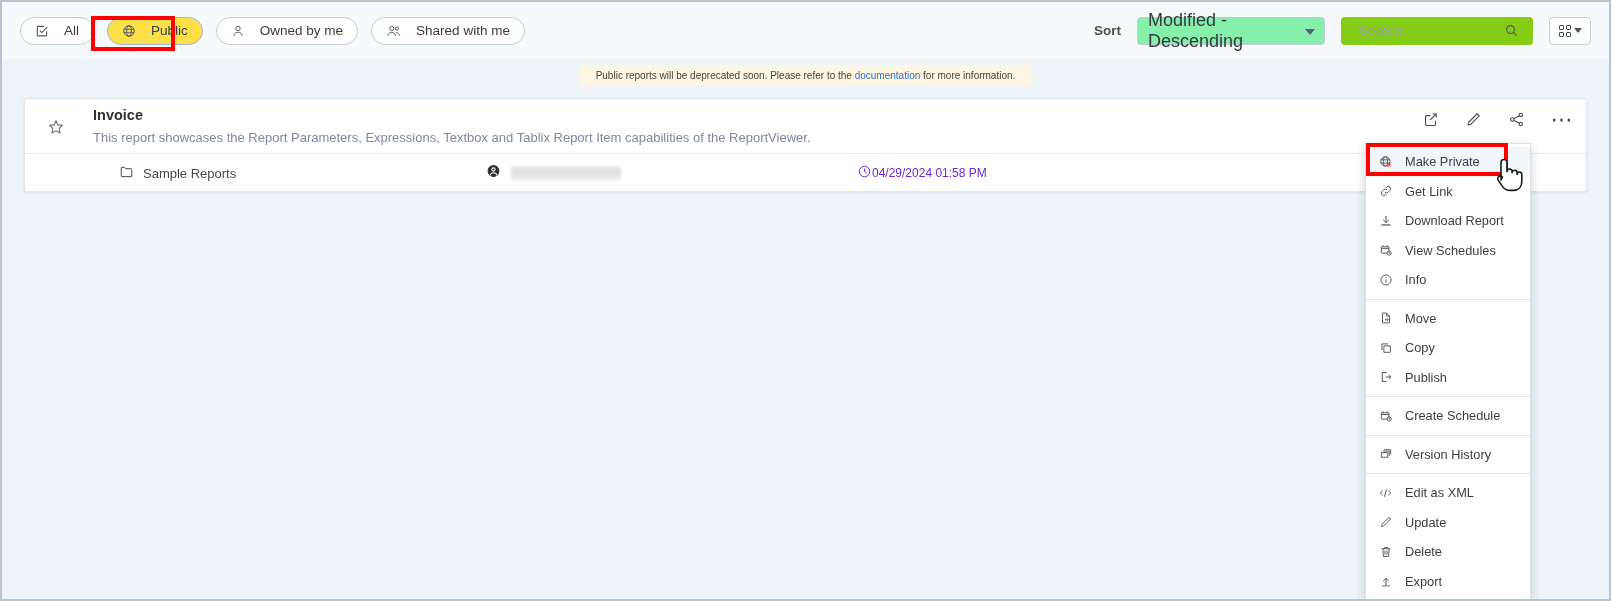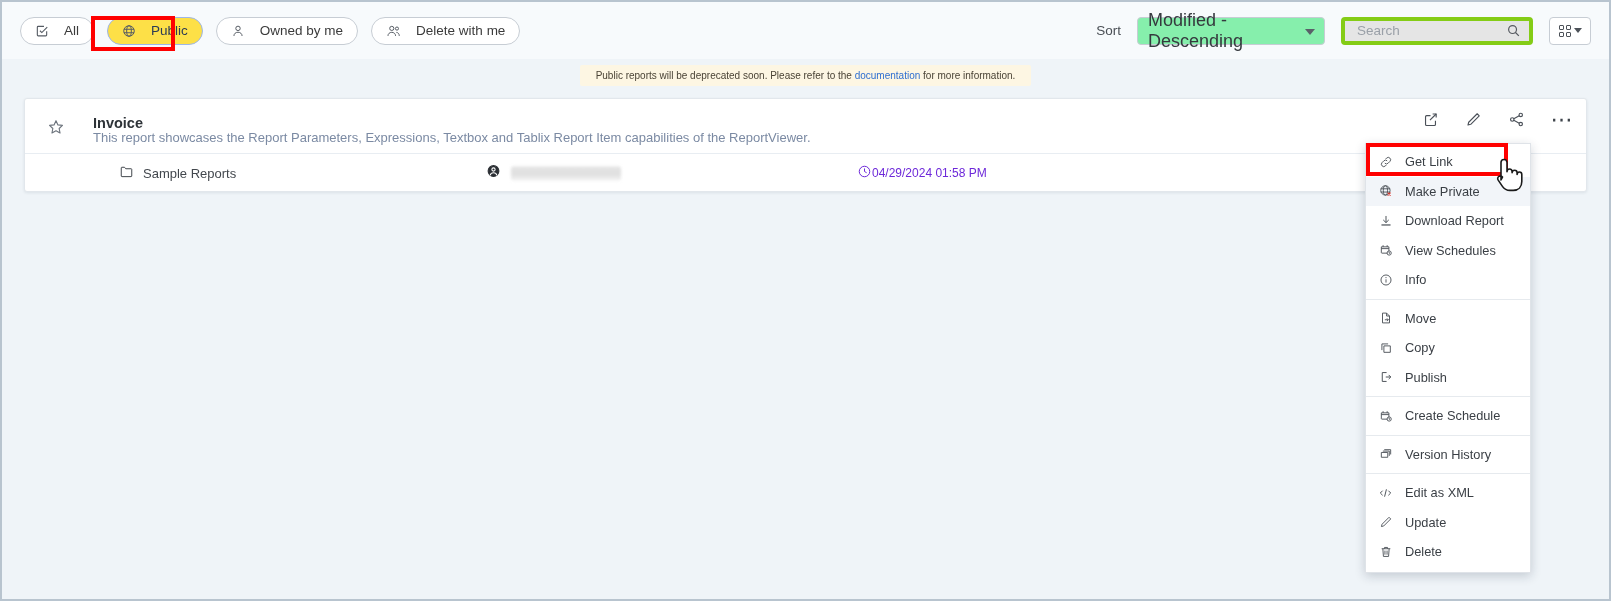--- a/index.html
+++ b/index.html
@@ -56,21 +56,21 @@
     color: #2d3c55;
   }
   .pill .glyph { display: inline-flex; align-items: center; color: #555b63; }
 
   .toolbar-right {
     margin-left: auto;
     display: flex;
     align-items: center;
     gap: 16px;
   }
-  .sort-label { font-size: 13.5px; color: #4a4f55; }
+  .sort-label { font-size: 13.5px; color: #4a4f55; font-weight: bold; }
   .select-box {
     position: relative;
     width: 188px;
     height: 28px;
     border: 1px solid #c7cdd4;
     border-radius: 4px;
     background: #86efac;
     display: flex;
     align-items: center;
     padding: 0 10px;
@@ -83,23 +83,23 @@
     margin-top: -2px;
     width: 0; height: 0;
     border-left: 5px solid transparent;
     border-right: 5px solid transparent;
     border-top: 6px solid #5a6069;
   }
   .search-box {
     position: relative;
     width: 192px;
     height: 28px;
-    border: 4px solid #84cc16;
+    border: 6px solid #84cc16;
     border-radius: 4px;
-    background: #e5e5e5;
+    background: #84cc16;
     display: flex;
     align-items: center;
     padding: 0 28px 0 10px;
   }
   .search-box input {
     border: none; outline: none;
     width: 100%;
     font-size: 13.5px;
     font-family: "Liberation Sans", sans-serif;
     color: #35393e;
@@ -162,21 +162,21 @@
     align-items: flex-start;
     border-bottom: 1px solid #e8edf2;
   }
   .star {
     position: absolute;
     left: 22px; top: 19px;
     color: #6c737c;
   }
   .card-title {
     position: absolute;
-    left: 68px; top: 16px;
+    left: 68px; top: 8px;
     font-size: 14.5px;
     color: #2e3338;
     font-weight: 600;
   }
   .card-desc {
     position: absolute;
     left: 68px; top: 31px;
     font-size: 13px;
     color: #7b8aa3;
   }
@@ -318,21 +318,21 @@
 
       <div class="pill">
         <span class="glyph">
           <svg width="15" height="14" viewBox="0 0 26 24" fill="none" stroke="currentColor" stroke-width="1.7">
             <circle cx="10" cy="7.5" r="3.6"></circle>
             <path d="M3.4 20.5c0-3.7 2.9-6.2 6.6-6.2s6.6 2.5 6.6 6.2"></path>
             <circle cx="19" cy="7.8" r="2.7"></circle>
             <path d="M18 14.4c3 .2 5 2.5 5 6.1"></path>
           </svg>
         </span>
-        <span>Delete with me</span>
+        <span>Shared with me</span>
       </div>
     </div>
 
     <div class="toolbar-right">
       <span class="sort-label">Sort</span>
 
       <div class="select-box">
         <span>Modified - Descending</span>
         <span class="caret"></span>
       </div>
@@ -428,44 +428,44 @@
               <path d="M12 7.1V12l3.4 2"></path>
           </svg>
         </span>
         <span>04/29/2024 01:58 PM</span>
       </div>
     </div>
   </div>
 
   <div class="menu">
 
-    <div class="menu-item">
-      <span class="mi-icon">
-        <svg width="14" height="14" viewBox="0 0 24 24" fill="none" stroke="currentColor" stroke-width="1.6">
-          <path d="M10 14a4 4 0 0 0 5.7 0l3-3a4 4 0 0 0-5.7-5.7l-1.6 1.6"></path>
-          <path d="M14 10a4 4 0 0 0-5.7 0l-3 3a4 4 0 0 0 5.7 5.7l1.6-1.6"></path>
-        </svg>
-      </span>
-      <span>Get Link</span>
-    </div>
-
     <div class="menu-item active">
       <span class="mi-icon">
         <svg width="14" height="14" viewBox="0 0 24 24" fill="none" stroke="currentColor" stroke-width="1.6">
           <circle cx="11" cy="11" r="8"></circle>
             <ellipse cx="11" cy="11" rx="3.6" ry="8"></ellipse>
           <path d="M3.1 8.2h15.8M3.1 13.8h15.8"></path>
           <path d="M14.8 14.8l5 5M19.8 14.8l-5 5" stroke="#d93025" stroke-width="1.9"></path>
         </svg>
       </span>
       <span>Make Private</span>
     </div>
 
     <div class="menu-item">
       <span class="mi-icon">
+        <svg width="14" height="14" viewBox="0 0 24 24" fill="none" stroke="currentColor" stroke-width="1.6">
+          <path d="M10 14a4 4 0 0 0 5.7 0l3-3a4 4 0 0 0-5.7-5.7l-1.6 1.6"></path>
+          <path d="M14 10a4 4 0 0 0-5.7 0l-3 3a4 4 0 0 0 5.7 5.7l1.6-1.6"></path>
+        </svg>
+      </span>
+      <span>Get Link</span>
+    </div>
+
+    <div class="menu-item">
+      <span class="mi-icon">
         <svg width="14" height="14" viewBox="0 0 24 24" fill="none" stroke="currentColor" stroke-width="1.7">
           <path d="M12 3.4v11"></path>
             <path d="M7.3 10.2L12 14.8l4.7-4.6"></path>
           <path d="M4.2 18.8h15.6" stroke-width="2.1"></path>
         </svg>
       </span>
       <span>Download Report</span>
     </div>
 
     <div class="menu-item">
@@ -579,20 +579,30 @@
         <svg width="14" height="14" viewBox="0 0 24 24" fill="none" stroke="currentColor" stroke-width="1.6">
           <path d="M4.6 6.4h14.8"></path>
             <path d="M9.4 6.4V4.2h5.2v2.2"></path>
           <path d="M6.6 6.4l1 13.2h8.8l1-13.2"></path>
             <path d="M10.2 9.6v7M13.8 9.6v7"></path>
         </svg>
       </span>
       <span>Delete</span>
     </div>
 
+    <div class="menu-item">
+      <span class="mi-icon">
+        <svg width="14" height="14" viewBox="0 0 24 24" fill="none" stroke="currentColor" stroke-width="1.7">
+          <path d="M12 19.6V7.4"></path>
+            <path d="M7.4 11.8L12 7.2l4.6 4.6"></path>
+          <path d="M5 20.4h14" stroke-width="1.4"></path>
+        </svg>
+      </span>
+      <span>Export</span>
+    </div>
   </div>
 
   <div class="redbox" id="redbox-public"></div>
   <div class="redbox" id="redbox-makeprivate"></div>
 
   <div class="cursor">
     <svg width="34" height="40" viewBox="0 0 34 40">
       <path d="M10 26V8.5a3 3 0 0 1 6 0v9.2c0-1.6 1-2.7 2.5-2.7s2.6 1.1 2.6 2.7v1.1c0-1.5 1-2.6 2.5-2.6s2.5 1.1 2.5 2.6v1.6c0-1.4 1-2.4 2.3-2.4s2.4 1 2.4 2.5v7c0 5.4-3.3 8.9-8.6 8.9h-3.3c-3.5 0-5.5-1.2-7.3-3.8l-4.4-6.5c-.9-1.3-.6-2.9.7-3.7 1.2-.8 2.7-.5 3.6.7z" fill="#ffffff" stroke="#1a1a1a" stroke-width="1.6" stroke-linejoin="round"></path>
     </svg>
   </div>

